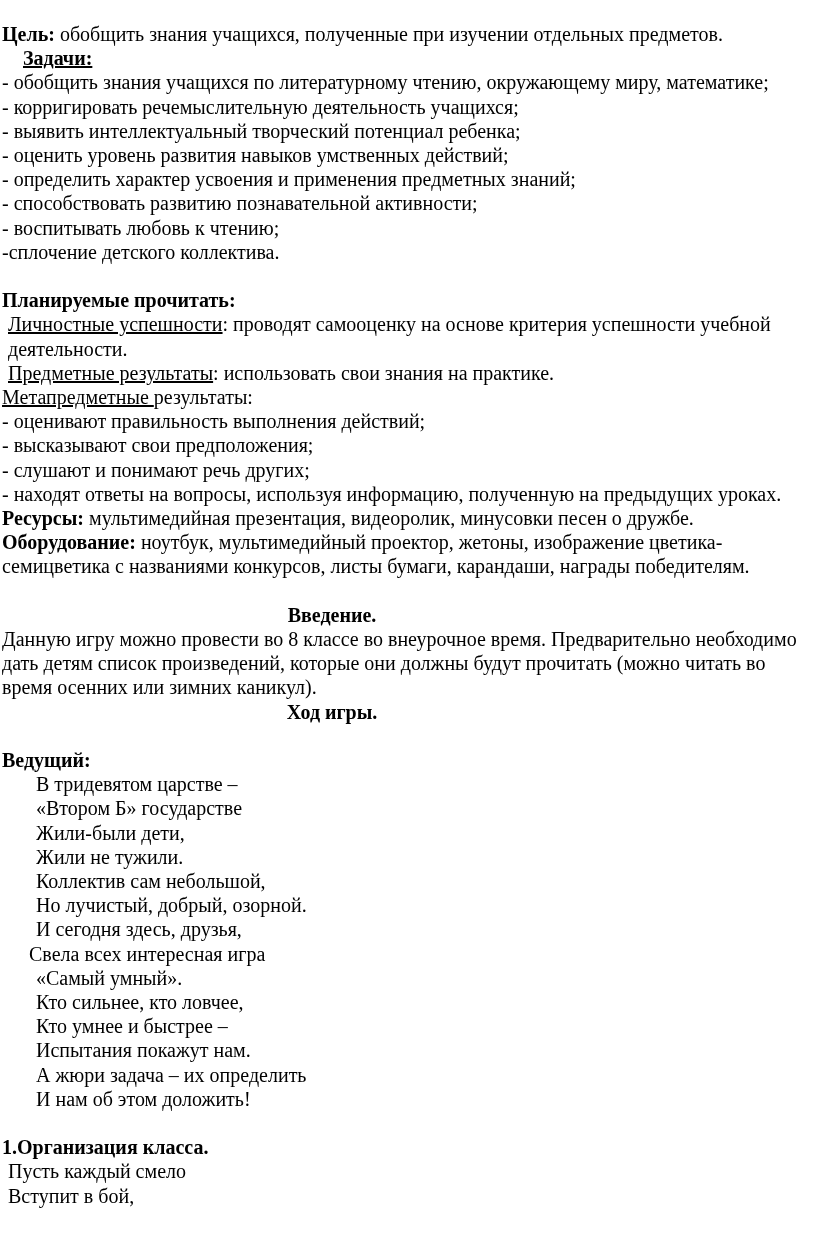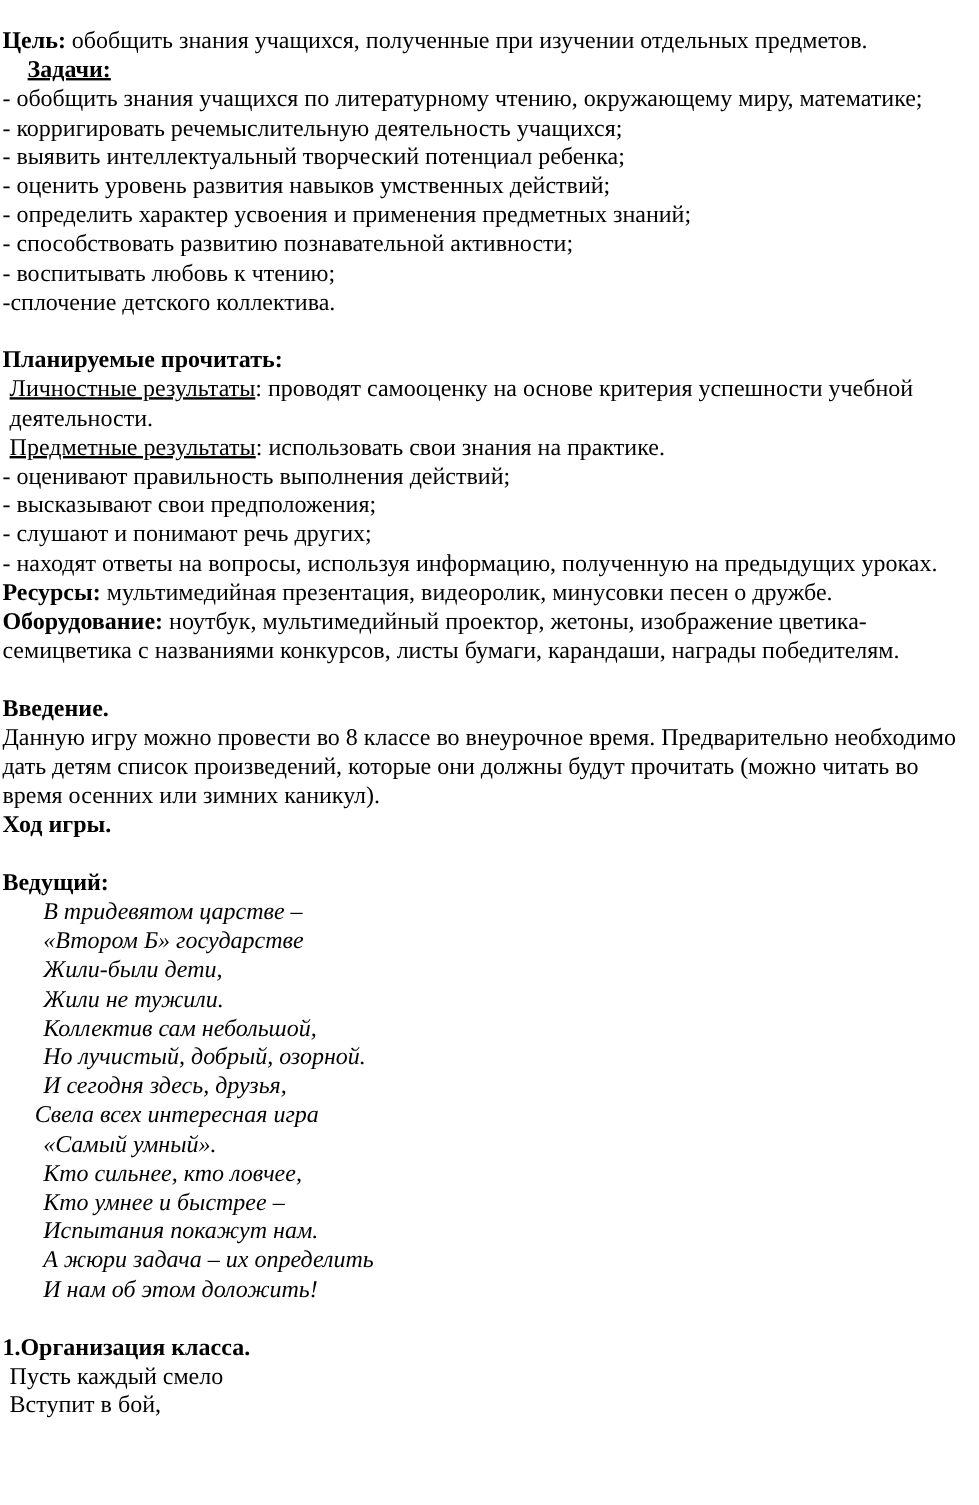--- a/index.html
+++ b/index.html
@@ -18,22 +18,22 @@
     box-sizing: border-box;
     width: 816px;
     height: 1010px;
   }
   .line, .para { white-space: normal; }
   .b { font-weight: bold; }
   .u { text-decoration: underline; }
   .sp { height: 24.2px; }           
   .indent-tasks { padding-left: 21px; }
   .sp1 { padding-left: 6px; }       
-  .center-narrow { margin-right: 150px; } 
-  .poem-line { padding-left: 34px; font-style: italic; }
+  .center-narrow { text-align: center; margin-right: 150px; } 
+  .poem-line { padding-left: 34px; }
   .poem .poem-line:nth-child(8) { padding-left: 27px; }
 </style>
 </head>
 <body>
 
 <div class="page">
 
   <div class="para">
     <span class="b">Цель:</span><span> обобщить знания учащихся, полученные при изучении отдельных предметов.</span>
   </div>
@@ -49,27 +49,30 @@
   <div class="line">- определить характер усвоения и применения предметных знаний;</div>
   <div class="line">- способствовать развитию познавательной активности;</div>
   <div class="line">- воспитывать любовь к чтению;</div>
   <div class="line">-сплочение детского коллектива.</div>
 
   <div class="sp"></div>
 
   <div class="line b">Планируемые прочитать:</div>
 
   <div class="para sp1">
-    <span class="u">Личностные результаты</span><span>: проводят самооценку на основе критерия успешности учебной деятельности.</span>
+    <span class="u">Личностные успешности</span><span>: проводят самооценку на основе критерия успешности учебной деятельности.</span>
   </div>
 
   <div class="para sp1">
     <span class="u">Предметные результаты</span><span>: использовать свои знания на практике.</span>
   </div>
 
+  <div class="para">
+    <span class="u">Метапредметные </span><span>результаты:</span>
+  </div>
 
   <div class="line">- оценивают правильность выполнения действий;</div>
   <div class="line">- высказывают свои предположения;</div>
   <div class="line">- слушают и понимают речь других;</div>
   <div class="para">- находят ответы на вопросы, используя информацию, полученную на предыдущих уроках.</div>
 
   <div class="para">
     <span class="b">Ресурсы:</span><span> мультимедийная презентация, видеоролик, минусовки  песен о дружбе.</span>
   </div>
 

